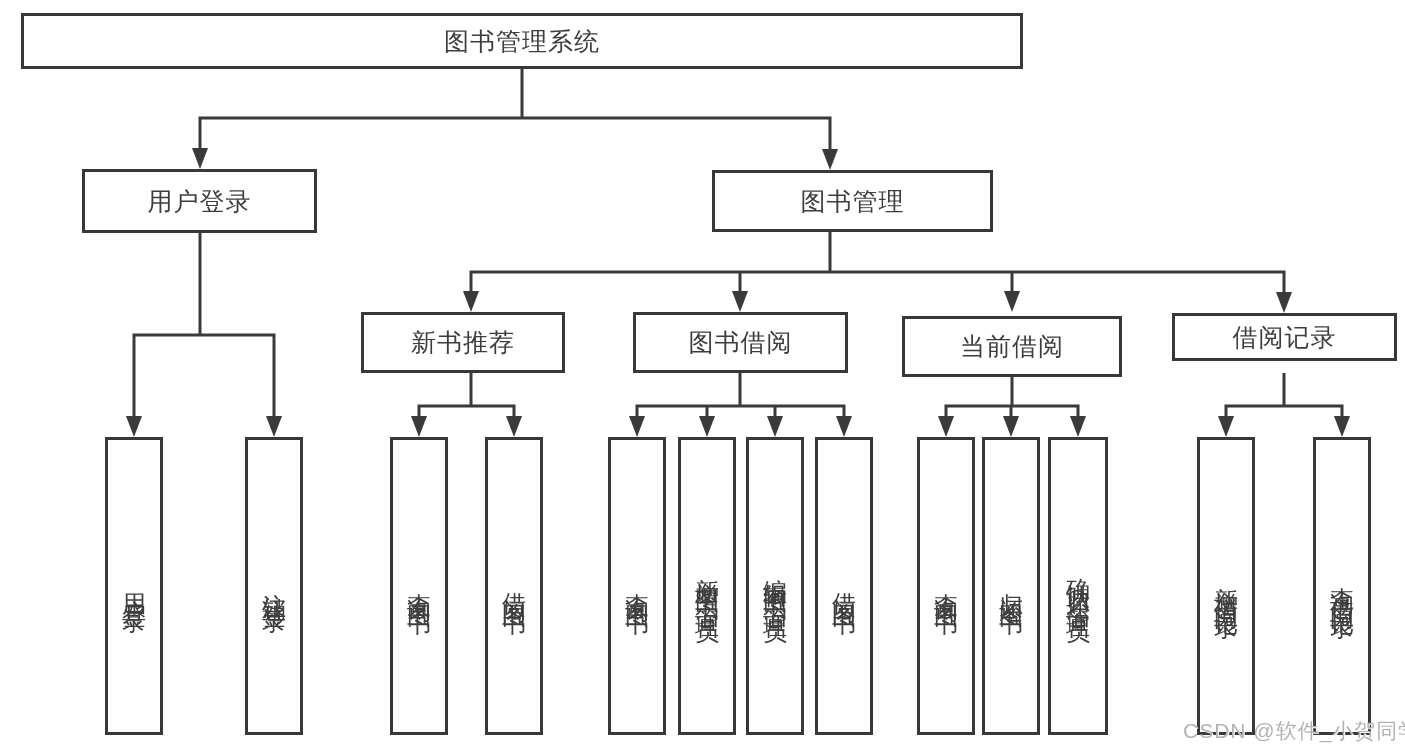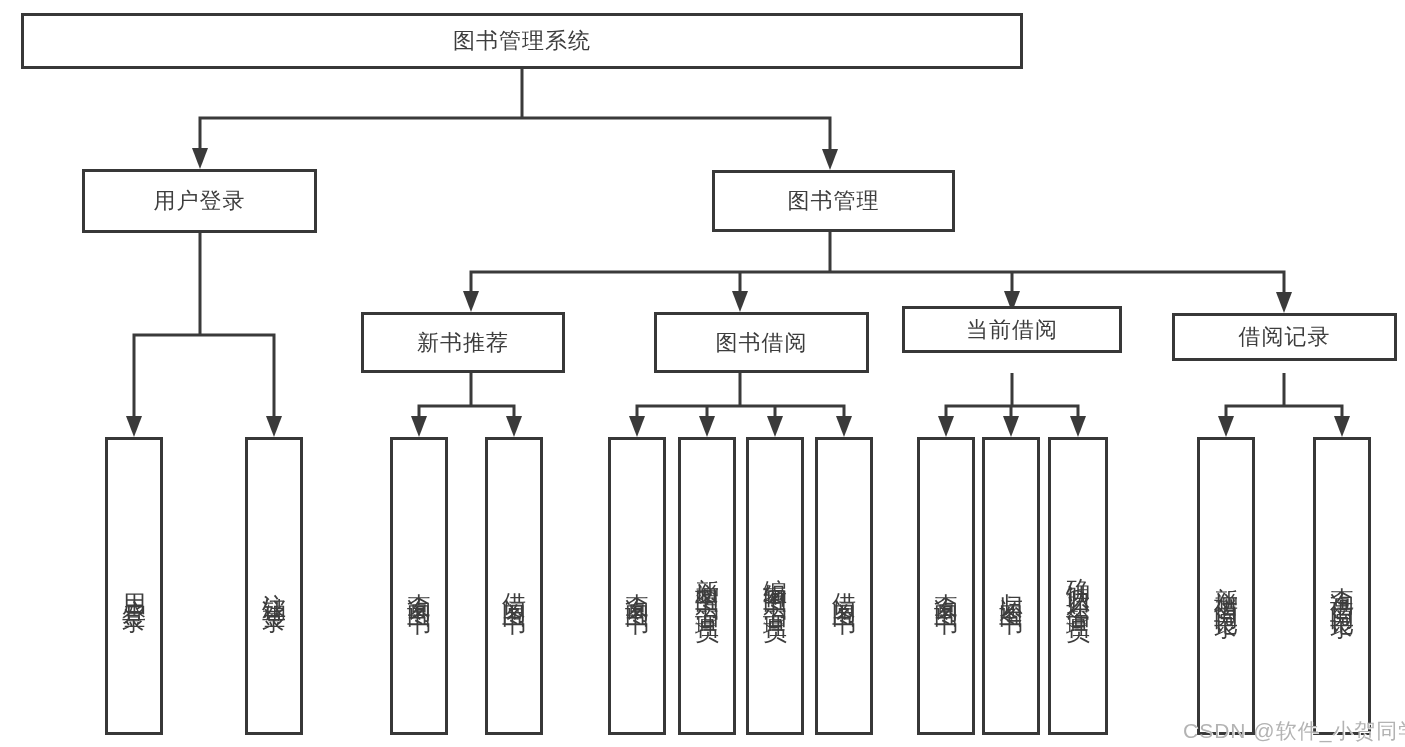--- a/index.html
+++ b/index.html
@@ -21,45 +21,45 @@
   }
 
   .node {
     position: absolute;
     background: #ffffff;
     border: 3px solid #383838;
     color: #3d3d3d;
     display: flex;
     align-items: center;
     justify-content: center;
-    font-size: 22px;
+    font-size: 25px;
     letter-spacing: 1px;
     text-align: center;
     z-index: 2;
   }
 
   .node.vertical {
     writing-mode: vertical-rl;
     text-orientation: mixed;
     font-size: 24px;
     letter-spacing: 6px;
     line-height: 1;
   }
 
   
   .n-root            { left: 21px;   top: 13px;  width: 1002px; height: 56px; }
 
   
   .n-user-login      { left: 82px;   top: 169px; width: 235px; height: 64px; }
-  .n-book-mgmt       { left: 712px;  top: 170px; width: 243px; height: 62px; }
+  .n-book-mgmt       { left: 712px;  top: 170px; width: 281px; height: 62px; }
 
   
   .n-new-book-rec    { left: 361px;  top: 312px; width: 204px; height: 61px; }
-  .n-book-borrow     { left: 633px;  top: 312px; width: 215px; height: 61px; margin-left: 21px; }
-  .n-current-borrow  { left: 902px;  top: 306px; width: 220px; height: 47px; }
+  .n-book-borrow     { left: 633px;  top: 312px; width: 215px; height: 61px; }
+  .n-current-borrow  { left: 902px;  top: 316px; width: 220px; height: 61px; }
   .n-borrow-records  { left: 1172px; top: 313px; width: 225px; height: 48px; }
 
   
   .leaf { top: 437px; width: 58px; height: 298px; }
   .n-leaf-user-login       { left: 105px; }
   .n-leaf-logout           { left: 245px; }
   .n-leaf-query-books-1    { left: 390px; }
   .n-leaf-borrow-books-1   { left: 485px; }
   .n-leaf-query-books-2    { left: 608px; }
   .n-leaf-add-books        { left: 678px; }

